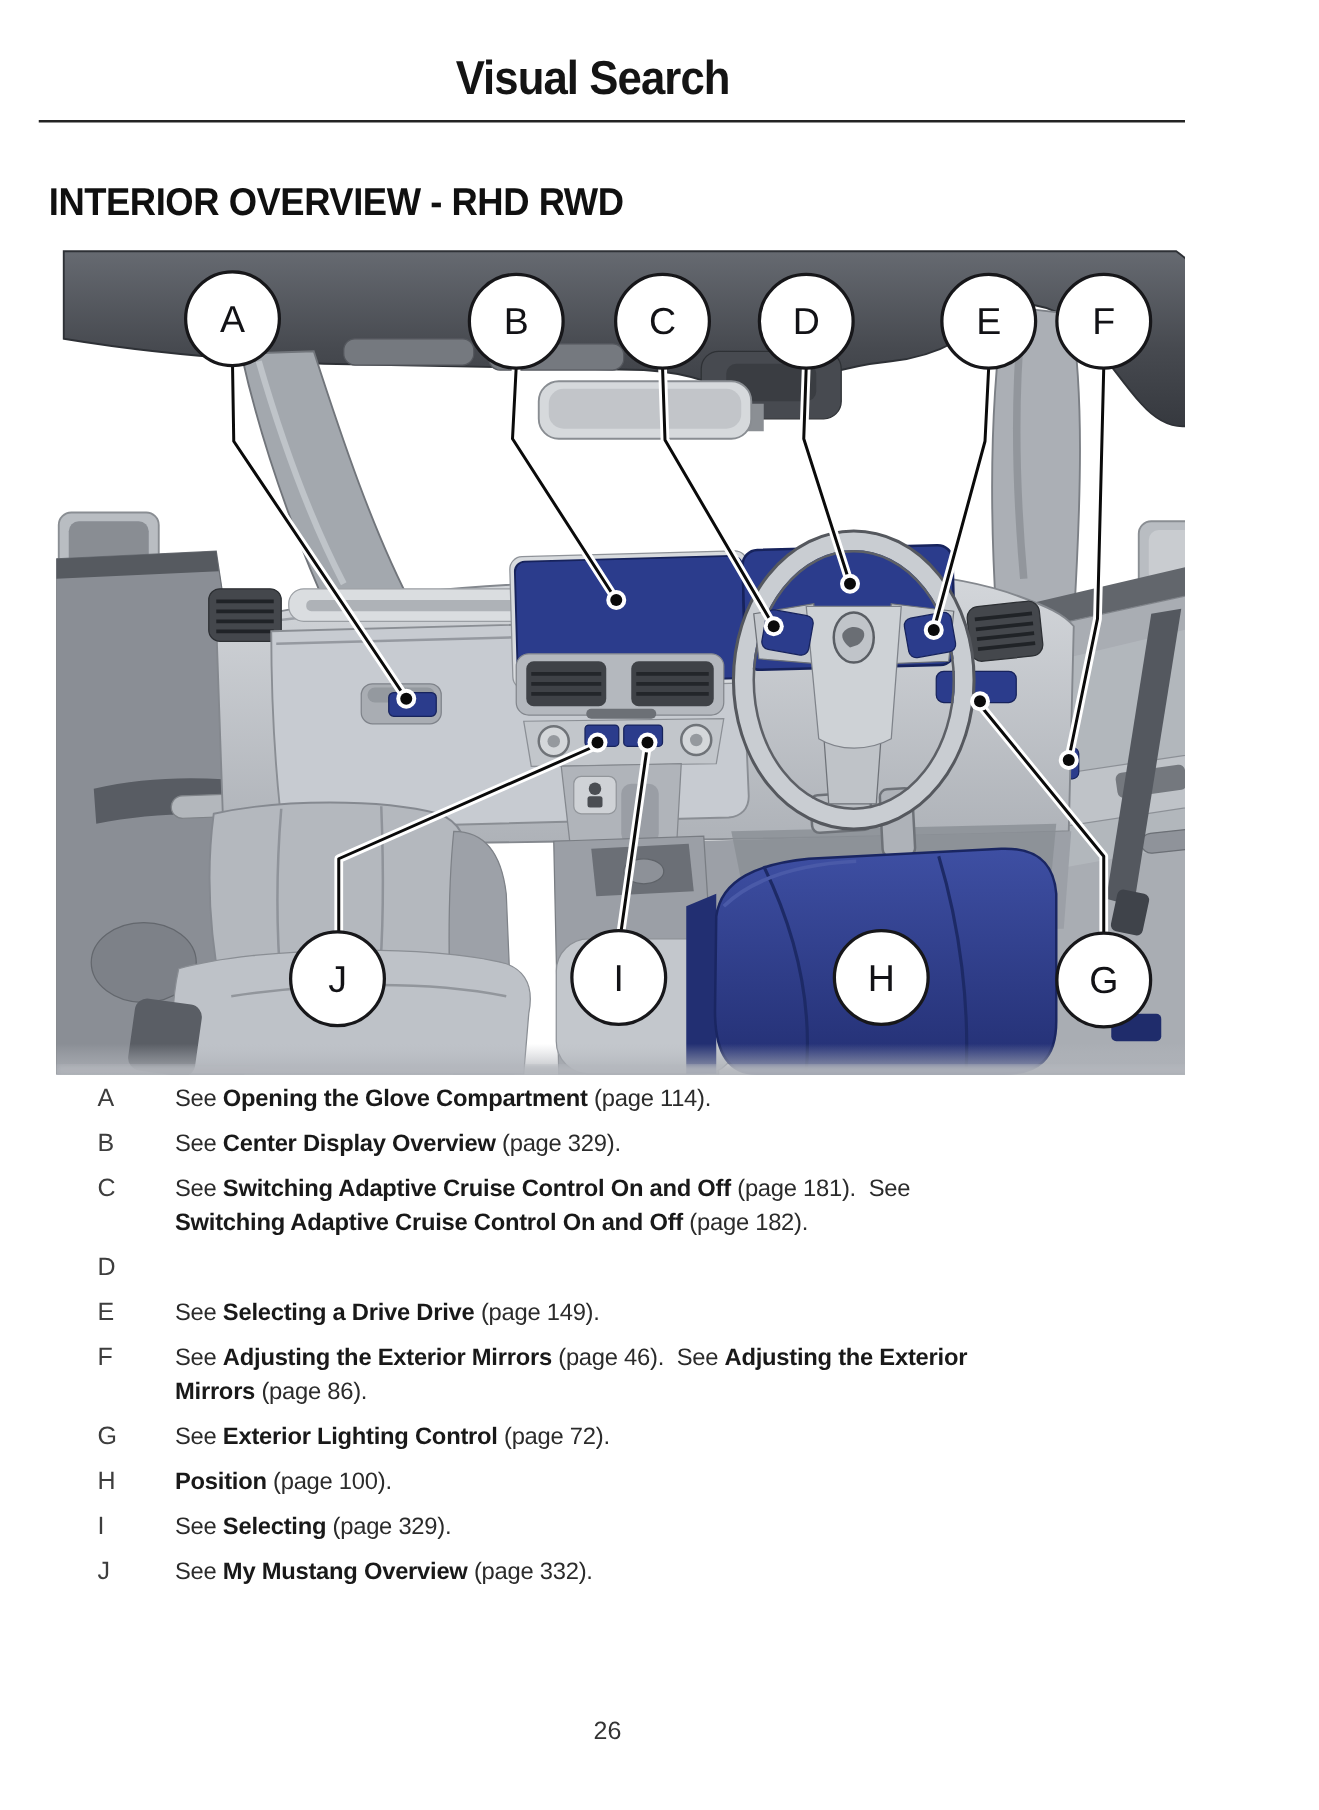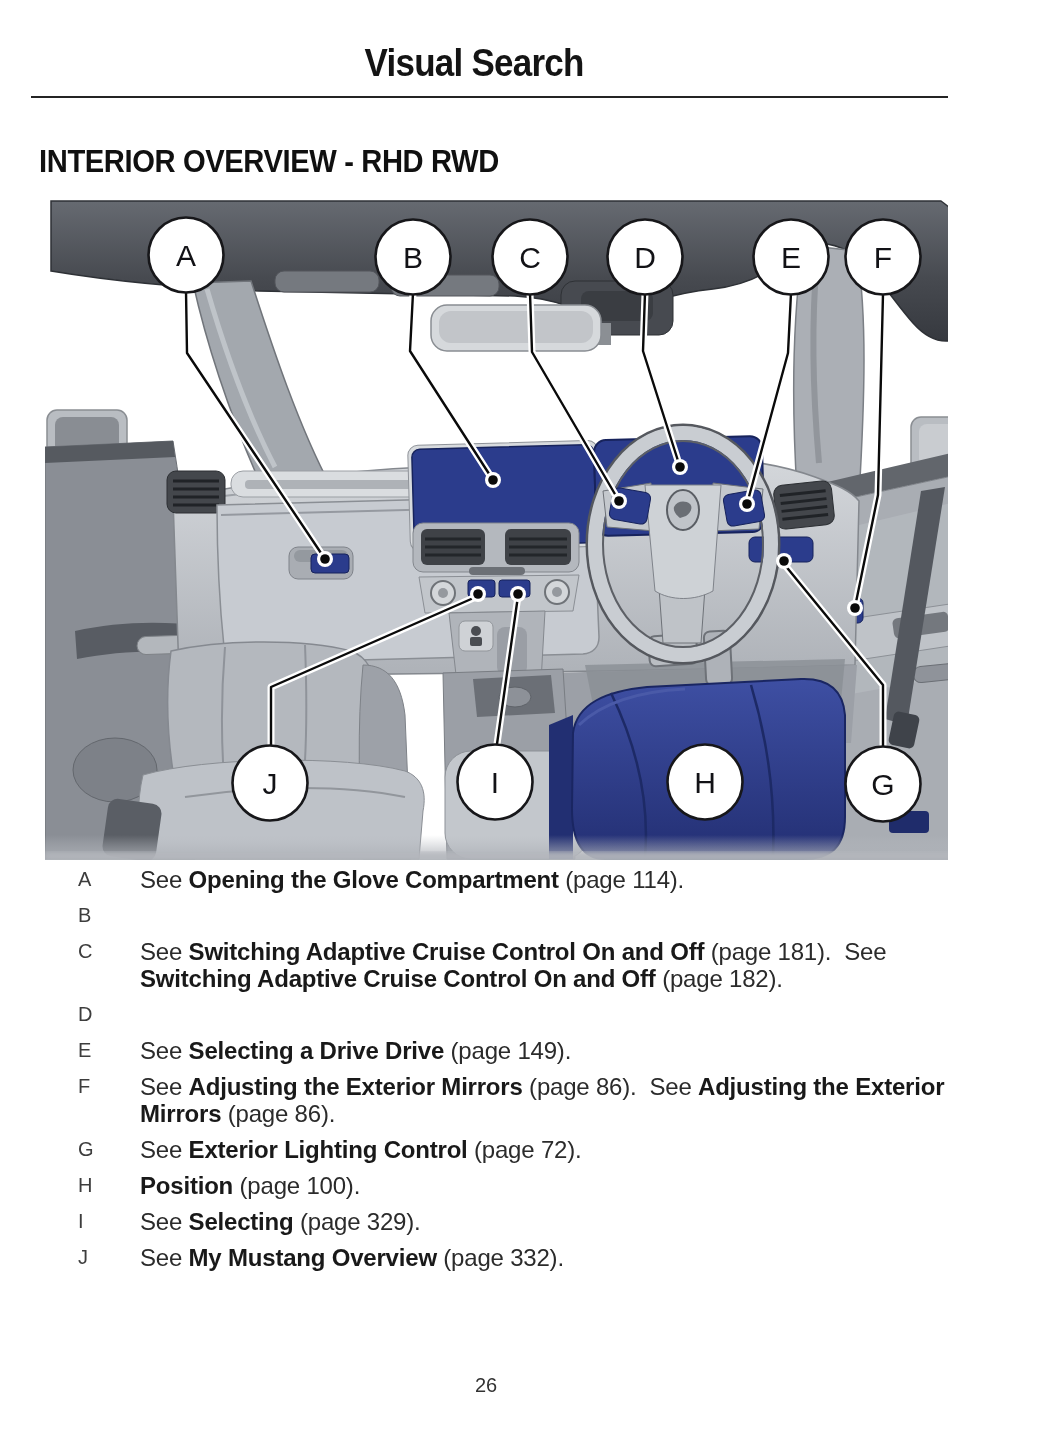--- a/index.html
+++ b/index.html
@@ -10,21 +10,21 @@
         color:#141414;transform:scaleX(0.92);transform-origin:center;}
   .rule{position:absolute;top:96px;left:31px;width:958px;height:2px;background:#242424;}
   .section-heading{position:absolute;top:144px;left:39px;font-size:31px;font-weight:700;
         letter-spacing:-0.4px;color:#101010;transform:scaleX(0.94);transform-origin:left center;
         white-space:nowrap;}
   .figure{position:absolute;top:195px;left:45px;width:970px;height:665px;}
   .figure svg{display:block;width:970px;height:665px;}
   .legend{position:absolute;top:866px;left:78px;width:912px;}
   .legend-row{display:flex;margin-bottom:9px;}
   .legend-letter{flex:0 0 62px;width:62px;font-size:20px;line-height:27px;color:#3d3d3d;}
-  .legend-text{font-size:24px;line-height:27px;color:#2b2b2b;letter-spacing:-0.2px;}
+  .legend-text{font-size:19px;line-height:27px;color:#2b2b2b;letter-spacing:-0.2px;}
   .legend-text .line{white-space:pre-wrap;}
   .legend-text .b{font-weight:700;color:#191919;}
   .page-number{position:absolute;top:1374px;left:0;width:100%;text-align:center;
         font-size:20px;color:#333333;padding-left:12px;}
   
   .lead-w{fill:none;stroke:#ffffff;stroke-width:7;stroke-linecap:round;stroke-linejoin:round;}
   .lead-b{fill:none;stroke:#0a0a0a;stroke-width:2.4;stroke-linecap:round;stroke-linejoin:round;}
   .dot-w{fill:#ffffff;}
   .dot-b{fill:#0a0a0a;}
   .callout-circle{fill:#ffffff;stroke:#17171a;stroke-width:2.6;}
@@ -345,41 +345,44 @@
 
   <div class="legend">
       <div class="legend-row">
         <div class="legend-letter">A</div>
         <div class="legend-text">
           <div class="line"><span>See </span><span class="b">Opening the Glove Compartment</span><span> (page 114).</span></div>
         </div>
       </div>
       <div class="legend-row">
         <div class="legend-letter">B</div>
+        <div class="legend-text">
+          <div class="line"><span>See </span><span class="b">Center Display Overview</span><span> (page 329).</span></div>
+        </div>
       </div>
       <div class="legend-row">
         <div class="legend-letter">C</div>
         <div class="legend-text">
           <div class="line"><span>See </span><span class="b">Switching Adaptive Cruise Control On and Off</span><span> (page 181).  See</span></div>
           <div class="line"><span class="b">Switching Adaptive Cruise Control On and Off</span><span> (page 182).</span></div>
         </div>
       </div>
       <div class="legend-row">
         <div class="legend-letter">D</div>
       </div>
       <div class="legend-row">
         <div class="legend-letter">E</div>
         <div class="legend-text">
           <div class="line"><span>See </span><span class="b">Selecting a Drive Drive</span><span> (page 149).</span></div>
         </div>
       </div>
       <div class="legend-row">
         <div class="legend-letter">F</div>
         <div class="legend-text">
-          <div class="line"><span>See </span><span class="b">Adjusting the Exterior Mirrors</span><span> (page 86).  See </span><span class="b">Adjusting the Exterior</span></div>
+          <div class="line"><span>See </span><span class="b">Adjusting the Exterior Mirrors</span><span> (page 46).  See </span><span class="b">Adjusting the Exterior</span></div>
           <div class="line"><span class="b">Mirrors</span><span> (page 86).</span></div>
         </div>
       </div>
       <div class="legend-row">
         <div class="legend-letter">G</div>
         <div class="legend-text">
           <div class="line"><span>See </span><span class="b">Exterior Lighting Control</span><span> (page 72).</span></div>
         </div>
       </div>
       <div class="legend-row">

